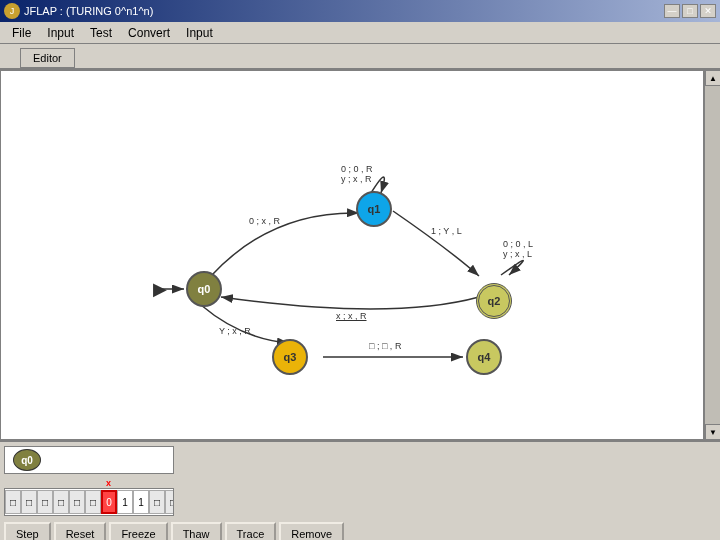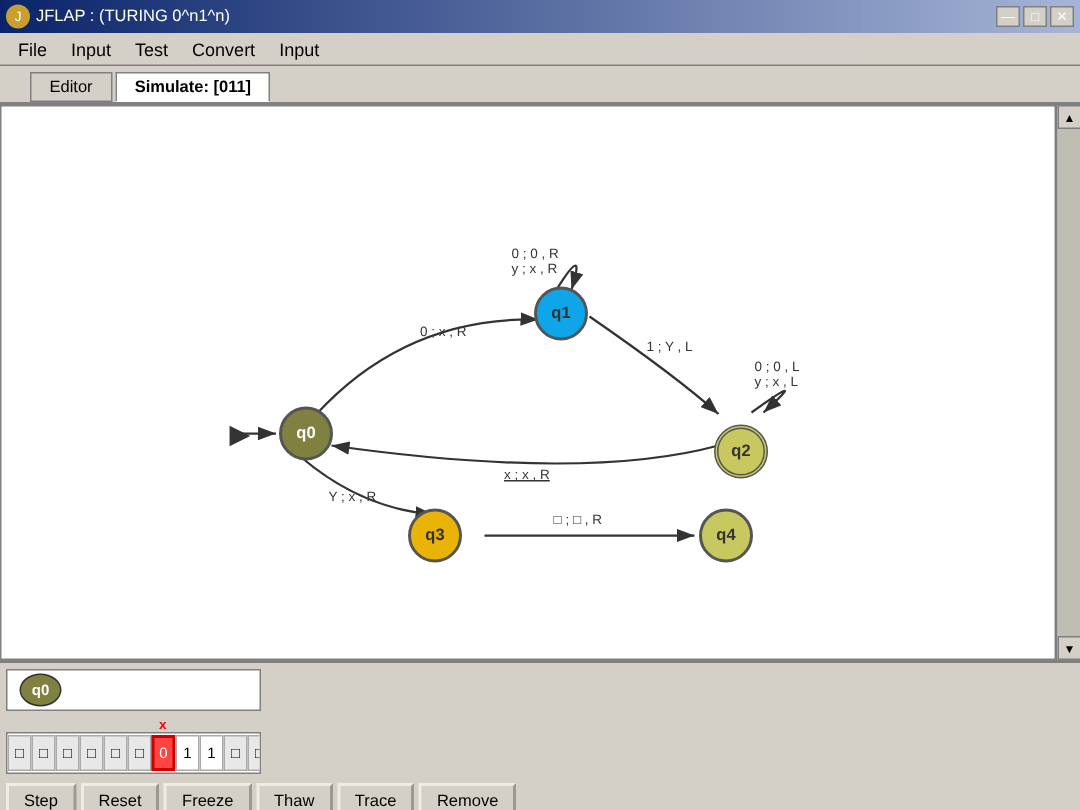--- a/index.html
+++ b/index.html
@@ -278,21 +278,20 @@
 <div class="menu-bar">
   <span class="menu-item">File</span>
   <span class="menu-item">Input</span>
   <span class="menu-item">Test</span>
   <span class="menu-item">Convert</span>
   <span class="menu-item">Input</span>
 </div>
 
 <div class="tab-bar">
   <div class="tab">Editor</div>
-  <div class="tab active">Simulate: [011]</div>
 </div>
 
 <div class="main-content">
   <div class="canvas-area">
     <svg class="arrow-svg">
 
       <path d="M 210 205 Q 270 140 358 142" stroke="#333" stroke-width="1.5" fill="none" marker-end="url(#arrowhead)"></path>
 
       <path d="M 370 122 Q 390 90 380 122" stroke="#333" stroke-width="1.5" fill="none" marker-end="url(#arrowhead)"></path>
 
@@ -317,21 +316,21 @@
 
     <div class="start-arrow">▶</div>
 
     <div class="state-node state-q0">q0</div>
     <div class="state-node state-q1">q1</div>
     <div class="state-node state-q2">q2</div>
     <div class="state-node state-q3">q3</div>
     <div class="state-node state-q4">q4</div>
 
     <div class="trans-label" style="left:340px; top:93px;">0 ; 0 , R<br>y ; x , R</div>
-    <div class="trans-label" style="left:248px; top:145px;margin-left:31px;">0 ; x , R</div>
+    <div class="trans-label" style="left:248px; top:145px;">0 ; x , R</div>
     <div class="trans-label" style="left:430px; top:155px;">1 ; Y , L</div>
     <div class="trans-label" style="left:502px; top:168px;">0 ; 0 , L<br>y ; x , L</div>
     <div class="trans-label" style="left:335px; top:240px;text-decoration:underline;">x ; x , R</div>
     <div class="trans-label" style="left:218px; top:255px;">Y ; x , R</div>
     <div class="trans-label" style="left:368px; top:270px;">□ ; □ , R</div>
   </div>
 
   <div class="scrollbar">
     <div class="scroll-btn">▲</div>
     <div class="scroll-track"></div>

